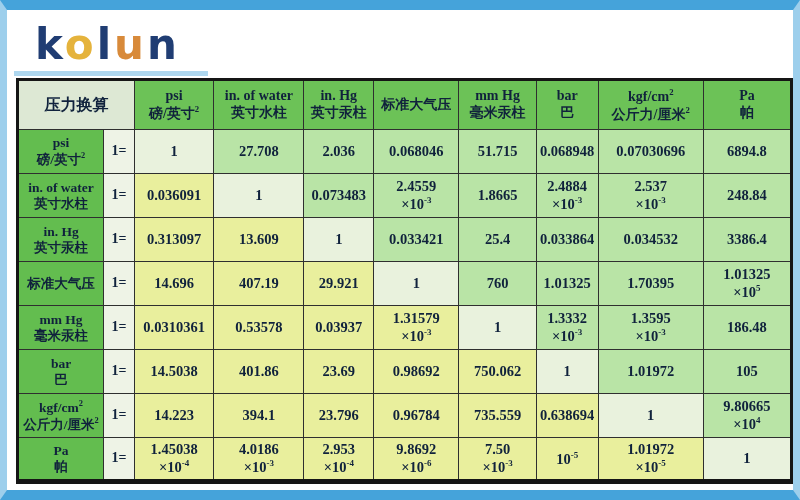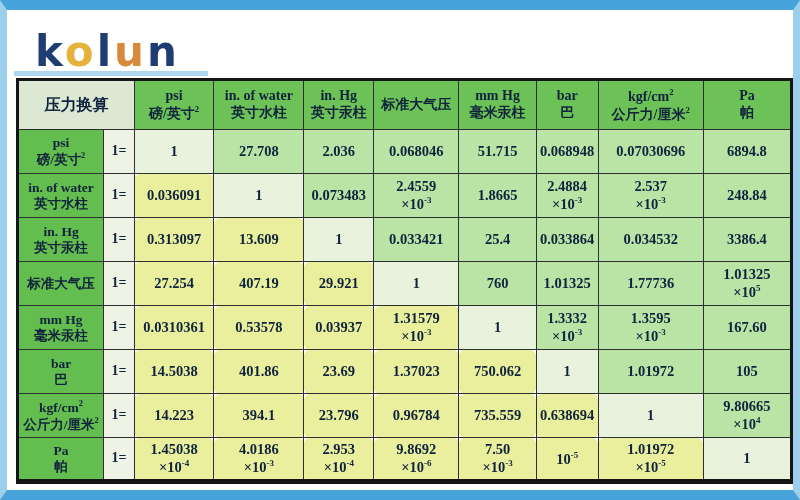--- a/index.html
+++ b/index.html
@@ -9,21 +9,21 @@
     font-family:"Liberation Serif","DejaVu Serif",serif;
   }
   .frame{
     position:absolute;inset:0;box-sizing:border-box;background:#ffffff;
     border-top:10px solid var(--frame-strong,#45a3da);
     border-bottom:10px solid var(--frame-strong,#45a3da);
     border-left:7px solid var(--frame-soft,#9dcfec);
     border-right:7px solid var(--frame-soft,#9dcfec);
   }
   .logo{
-    position:absolute;top:21px;left:28px;
+    position:absolute;top:14px;left:28px;
     font-family:"DejaVu Sans",sans-serif;
     font-weight:900;font-size:42px;line-height:1;letter-spacing:3px;
   }
   .logo-underline{
     position:absolute;top:61px;left:7px;width:194px;height:5px;
     background:#aed7ef;
   }
   table{
     position:absolute;top:68px;left:9px;
     border-collapse:collapse;table-layout:fixed;
@@ -36,21 +36,21 @@
     border:1px solid #2f2f2f;text-align:center;vertical-align:middle;
     padding:0 1px;color:var(--ink,#10223c);line-height:1.18;
   }
   thead tr{height:50px;margin-top:24px;}
   tbody tr{height:44px;}
   thead th{background:var(--header-green,#6cc257);font-size:14px;font-weight:bold;}
   th.corner{background:var(--corner,#dde8d4);font-size:16px;font-weight:bold;}
   tbody th.rlabel{background:var(--label-green,#63bd4f);font-weight:bold;font-size:13.5px;}
   td.eq{background:var(--eq-col,#eef3e6);font-weight:bold;font-size:14px;}
   td.val{font-weight:bold;font-size:14.5px;}
-  td.below{background:var(--cell-yellow,#e9ef9d);border-radius:6px;}
+  td.below{background:var(--cell-yellow,#e9ef9d);}
   td.diag{background:var(--cell-diag,#e9f2dd);}
   td.above{background:var(--cell-green,#b9e4a6);}
   sup{font-size:0.62em;}
 </style>
 </head>
 <body>
 
 <div class="frame">
   <div class="logo" id="logo"><span style="color: rgb(32, 61, 115);">k</span><span style="color: rgb(229, 179, 60);">o</span><span style="color: rgb(32, 61, 115);">l</span><span style="color: rgb(216, 138, 58);">u</span><span style="color: rgb(32, 61, 115);">n</span></div>
   <div class="logo-underline"></div>
@@ -114,48 +114,48 @@
           <td class="val diag">1</td>
           <td class="val above">0.033421</td>
           <td class="val above">25.4</td>
           <td class="val above">0.033864</td>
           <td class="val above">0.034532</td>
           <td class="val above">3386.4</td>
         </tr>
         <tr>
           <th class="rlabel">标准大气压</th>
           <td class="eq">1=</td>
-          <td class="val below">27.254</td>
+          <td class="val below">14.696</td>
           <td class="val below">407.19</td>
           <td class="val below">29.921</td>
           <td class="val diag">1</td>
           <td class="val above">760</td>
           <td class="val above">1.01325</td>
-          <td class="val above">1.77736</td>
+          <td class="val above">1.70395</td>
           <td class="val above">1.01325<br>×10<sup>5</sup></td>
         </tr>
         <tr>
           <th class="rlabel">mm Hg<br>毫米汞柱</th>
           <td class="eq">1=</td>
           <td class="val below">0.0310361</td>
           <td class="val below">0.53578</td>
           <td class="val below">0.03937</td>
           <td class="val below">1.31579<br>×10<sup>-3</sup></td>
           <td class="val diag">1</td>
           <td class="val above">1.3332<br>×10<sup>-3</sup></td>
           <td class="val above">1.3595<br>×10<sup>-3</sup></td>
-          <td class="val above">167.60</td>
+          <td class="val above">186.48</td>
         </tr>
         <tr>
           <th class="rlabel">bar<br>巴</th>
           <td class="eq">1=</td>
           <td class="val below">14.5038</td>
           <td class="val below">401.86</td>
           <td class="val below">23.69</td>
-          <td class="val below">1.37023</td>
+          <td class="val below">0.98692</td>
           <td class="val below">750.062</td>
           <td class="val diag">1</td>
           <td class="val above">1.01972</td>
           <td class="val above">105</td>
         </tr>
         <tr>
           <th class="rlabel">kgf/cm<sup>2</sup><br>公斤力/厘米<sup>2</sup></th>
           <td class="eq">1=</td>
           <td class="val below">14.223</td>
           <td class="val below">394.1</td>

